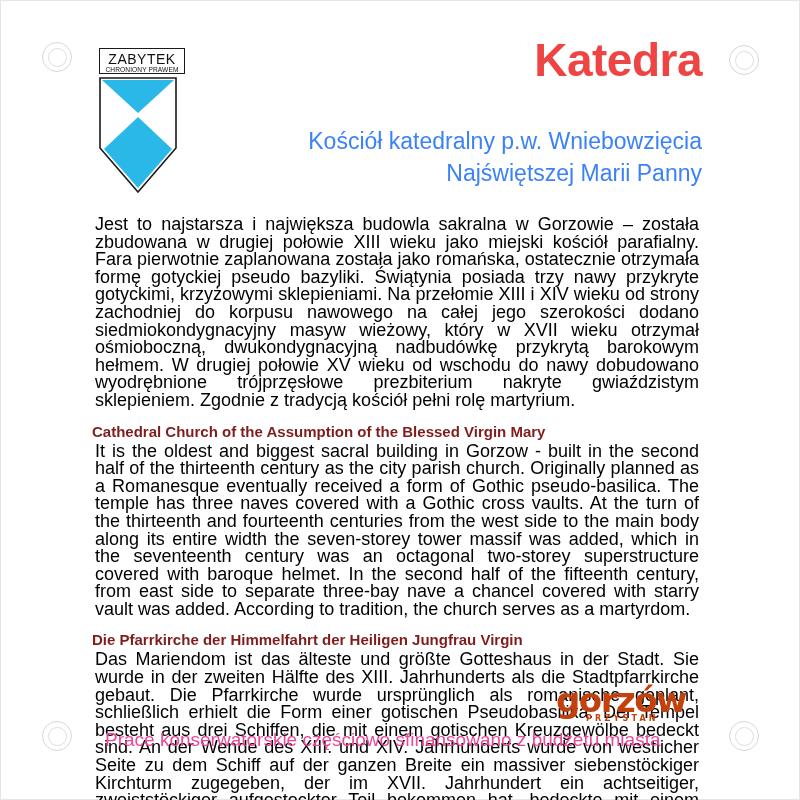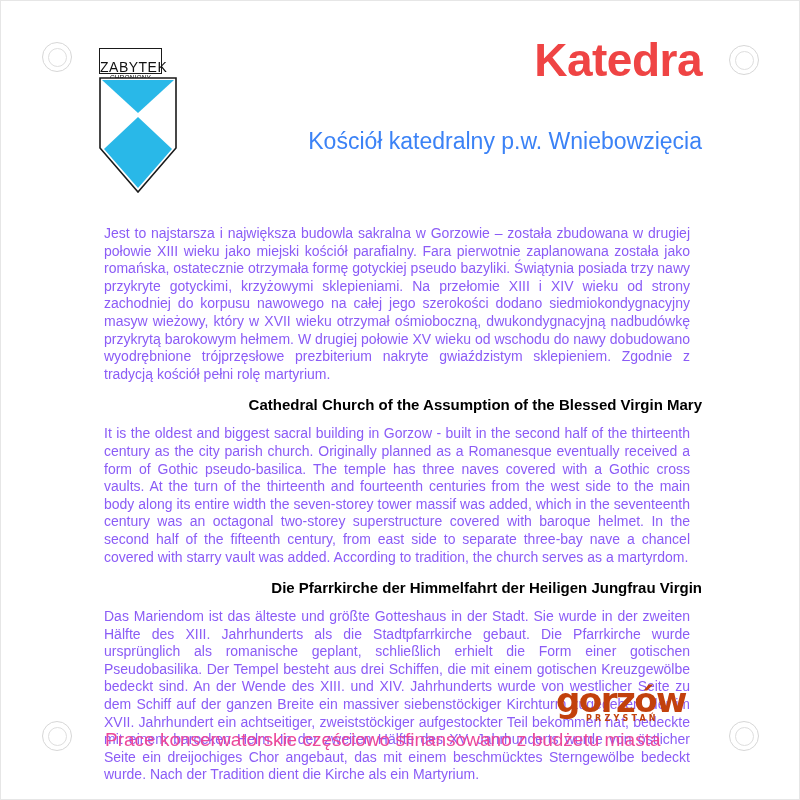--- a/index.html
+++ b/index.html
@@ -26,49 +26,49 @@
     border-radius:50%; box-sizing:border-box;
   }
   .hole.tl { left:42px; top:42px; }
   .hole.tr { left:729px; top:45px; }
   .hole.bl { left:42px; top:721px; }
   .hole.br { left:729px; top:721px; }
 
   
   .badge { position:absolute; left:99px; top:48px; width:78px; }
   .badge-label {
-    box-sizing:border-box; width:63px; height:26px;
+    box-sizing:border-box; width:86px; height:26px;
     border:1.5px solid #1a1a1a; background:#fff;
-    text-align:center; padding-top:12px;
+    text-align:center; padding-top:4px;
   }
   .badge-title { font-size:14px; line-height:13px; letter-spacing:0.5px; color:#111; font-weight:400; }
   .badge-sub   { font-size:6.6px; line-height:8px; letter-spacing:0.1px; color:#111; }
   .badge-shield { display:block; margin-top:3px; }
 
   
   .title {
     position:absolute; top:36px; right:98px;
     font-size:46px; line-height:48px; font-weight:700;
     letter-spacing:-0.5px; color:#ef4444; margin:0;
   }
   .subtitle {
     position:absolute; top:125px; right:98px;
     text-align:right; font-size:23px; line-height:32px;
     font-weight:400; color:#3b82f6;
   }
 
   
   .main { position:absolute; left:92px; right:98px; top:213px; }
   .para {
-    margin:12px; font-size:14px; line-height:17.6px;
-    text-align:justify; color:#8b5cf6;
+    margin:3px; font-size:18px; line-height:17.6px;
+    text-align:justify; color:#000000;
   }
   .sec-head {
     margin:13px 0 3px 0; font-size:15px; line-height:17px;
-    font-weight:700; text-align:right; color:#000000;
+    font-weight:700; color:#7f1d1d;
   }
 
   
   .credit {
     position:absolute; left:105px; top:729px;
     font-size:19px; color:#ec4899;
   }
   .logo { position:absolute; left:556px; top:680px; color:#c2410c; }
   .logo-word {
     font-family:"DejaVu Sans", sans-serif;
@@ -107,20 +107,21 @@
     <svg class="badge-shield" width="78" height="116" viewBox="0 0 78 116" xmlns="http://www.w3.org/2000/svg">
       <polygon points="1,1 77,1 77,71 39,115 1,71" fill="#ffffff" stroke-width="1.6" stroke="#1a1a1a"></polygon>
       <polygon points="3,3 75,3 39,36" fill="#29b8e8"></polygon>
       <polygon points="39,40 73,72 39,111 5,72" fill="#29b8e8"></polygon>
     </svg>
   </div>
 
   <h1 class="title">Katedra</h1>
   <div class="subtitle">
     <div>Kościół katedralny p.w. Wniebowzięcia</div>
+    <div>Najświętszej Marii Panny</div>
   </div>
 
   <div class="main">
     <p class="para">Jest to najstarsza i największa budowla sakralna w Gorzowie – została zbudowana w drugiej połowie XIII wieku jako miejski kościół parafialny. Fara pierwotnie zaplanowana została jako romańska, ostatecznie otrzymała formę gotyckiej pseudo bazyliki. Świątynia posiada trzy nawy przykryte gotyckimi, krzyżowymi sklepieniami. Na przełomie XIII i XIV wieku od strony zachodniej do korpusu nawowego na całej jego szerokości dodano siedmiokondygnacyjny masyw wieżowy, który w XVII wieku otrzymał ośmioboczną, dwukondygnacyjną nadbudówkę przykrytą barokowym hełmem. W drugiej połowie XV wieku od wschodu do nawy dobudowano wyodrębnione trójprzęsłowe prezbiterium nakryte gwiaździstym sklepieniem. Zgodnie z tradycją kościół pełni rolę martyrium.</p>
 
     <h2 class="sec-head">Cathedral Church of the Assumption of the Blessed Virgin Mary</h2>
     <p class="para">It is the oldest and biggest sacral building in Gorzow - built in the second half of the thirteenth century as the city parish church. Originally planned as a Romanesque eventually received a form of Gothic pseudo-basilica. The temple has three naves covered with a Gothic cross vaults. At the turn of the thirteenth and fourteenth centuries from the west side to the main body along its entire width the seven-storey tower massif was added, which in the seventeenth century was an octagonal two-storey superstructure covered with baroque helmet. In the second half of the fifteenth century, from east side to separate three-bay nave a chancel covered with starry vault was added. According to tradition, the church serves as a martyrdom.</p>
 
     <h2 class="sec-head">Die Pfarrkirche der Himmelfahrt der Heiligen Jungfrau Virgin</h2>
     <p class="para">Das Mariendom ist das älteste und größte Gotteshaus in der Stadt. Sie wurde in der zweiten Hälfte des XIII. Jahrhunderts als die Stadtpfarrkirche gebaut. Die Pfarrkirche wurde ursprünglich als romanische geplant, schließlich erhielt die Form einer gotischen Pseudobasilika. Der Tempel besteht aus drei Schiffen, die mit einem gotischen Kreuzgewölbe bedeckt sind. An der Wende des XIII. und XIV. Jahrhunderts wurde von westlicher Seite zu dem Schiff auf der ganzen Breite ein massiver siebenstöckiger Kirchturm zugegeben, der im XVII. Jahrhundert ein achtseitiger, zweiststöckiger aufgestockter Teil bekommen hat, bedeckte mit einem barocken Helm. In der zweiten Hälfte des XV. Jahrhunderts wurde von östlicher Seite ein dreijochiges Chor angebaut, das mit einem beschmücktes Sterngewölbe bedeckt wurde. Nach der Tradition dient die Kirche als ein Martyrium.</p>

